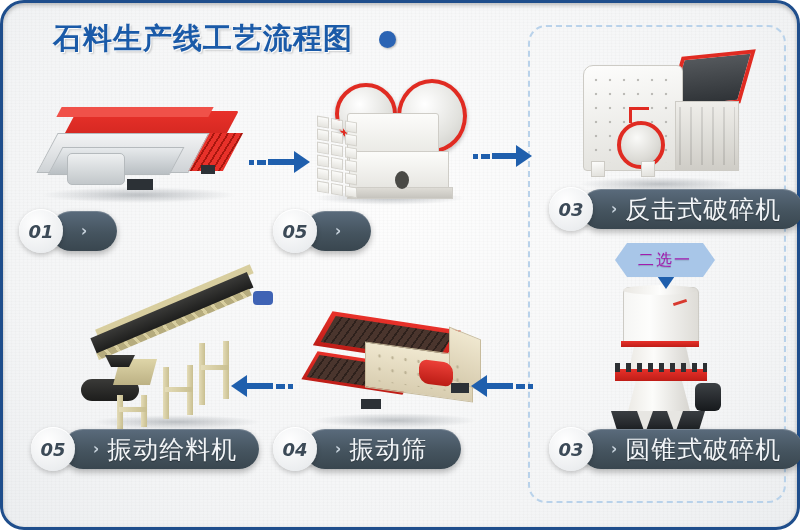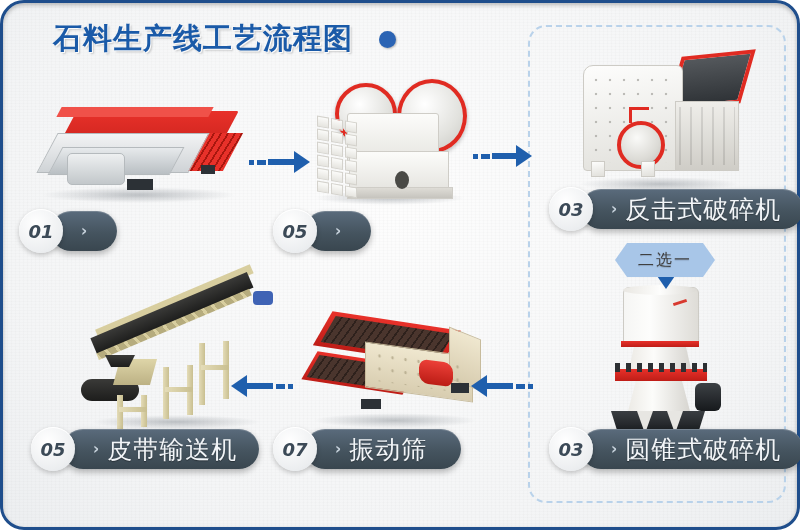--- a/index.html
+++ b/index.html
@@ -61,21 +61,21 @@
     border-color:transparent #3c4a54 transparent transparent;
     filter:drop-shadow(-1px 2px 2px rgba(0,0,0,.25));
   }
   .chev{color:#c7d2dc;font-size:15px;margin-right:8px;font-weight:bold;}
   .pill-text{color:#f2f5f8;font-size:25px;letter-spacing:1px;
     text-shadow:0 1px 1px rgba(0,0,0,.35);white-space:nowrap;}
 
   
   .hexbadge{
     position:absolute;left:612px;top:240px;width:100px;height:34px;
-    background:#a8c6e8;color:#404040;font-size:16px;letter-spacing:2px;
+    background:#a8c6e8;color:#a21caf;font-size:16px;letter-spacing:2px;
     display:flex;align-items:center;justify-content:center;
     clip-path:polygon(12% 0%,88% 0%,100% 50%,88% 100%,12% 100%,0% 50%);
     text-shadow:0 1px 1px rgba(0,0,0,.18);
   }
 
   
   .arrow{position:absolute;display:flex;align-items:center;}
   .arrow .dot{width:5px;height:5px;background:#1f5fad;margin-right:3px;}
   .arrow .dash{width:9px;height:5px;background:#1f5fad;margin-right:2px;}
   .arrow .shaft{height:6px;background:#1f5fad;}
@@ -345,28 +345,28 @@
 
   <div class="pill-wrap" style="left:546px;top:424px;">
     <div class="num">03</div>
     <div class="pill">
       <span class="chev">›</span>
       <span class="pill-text">圆锥式破碎机</span>
     </div>
   </div>
 
   <div class="pill-wrap" style="left:270px;top:424px;">
-    <div class="num">07</div>
+    <div class="num">04</div>
     <div class="pill" style="padding-right:34px;">
       <span class="chev">›</span>
       <span class="pill-text">振动筛</span>
     </div>
   </div>
 
   <div class="pill-wrap" style="left:28px;top:424px;">
     <div class="num">05</div>
     <div class="pill">
       <span class="chev">›</span>
-      <span class="pill-text">皮带输送机</span>
+      <span class="pill-text">振动给料机</span>
     </div>
   </div>
 
 </div>
 
 </body></html>

